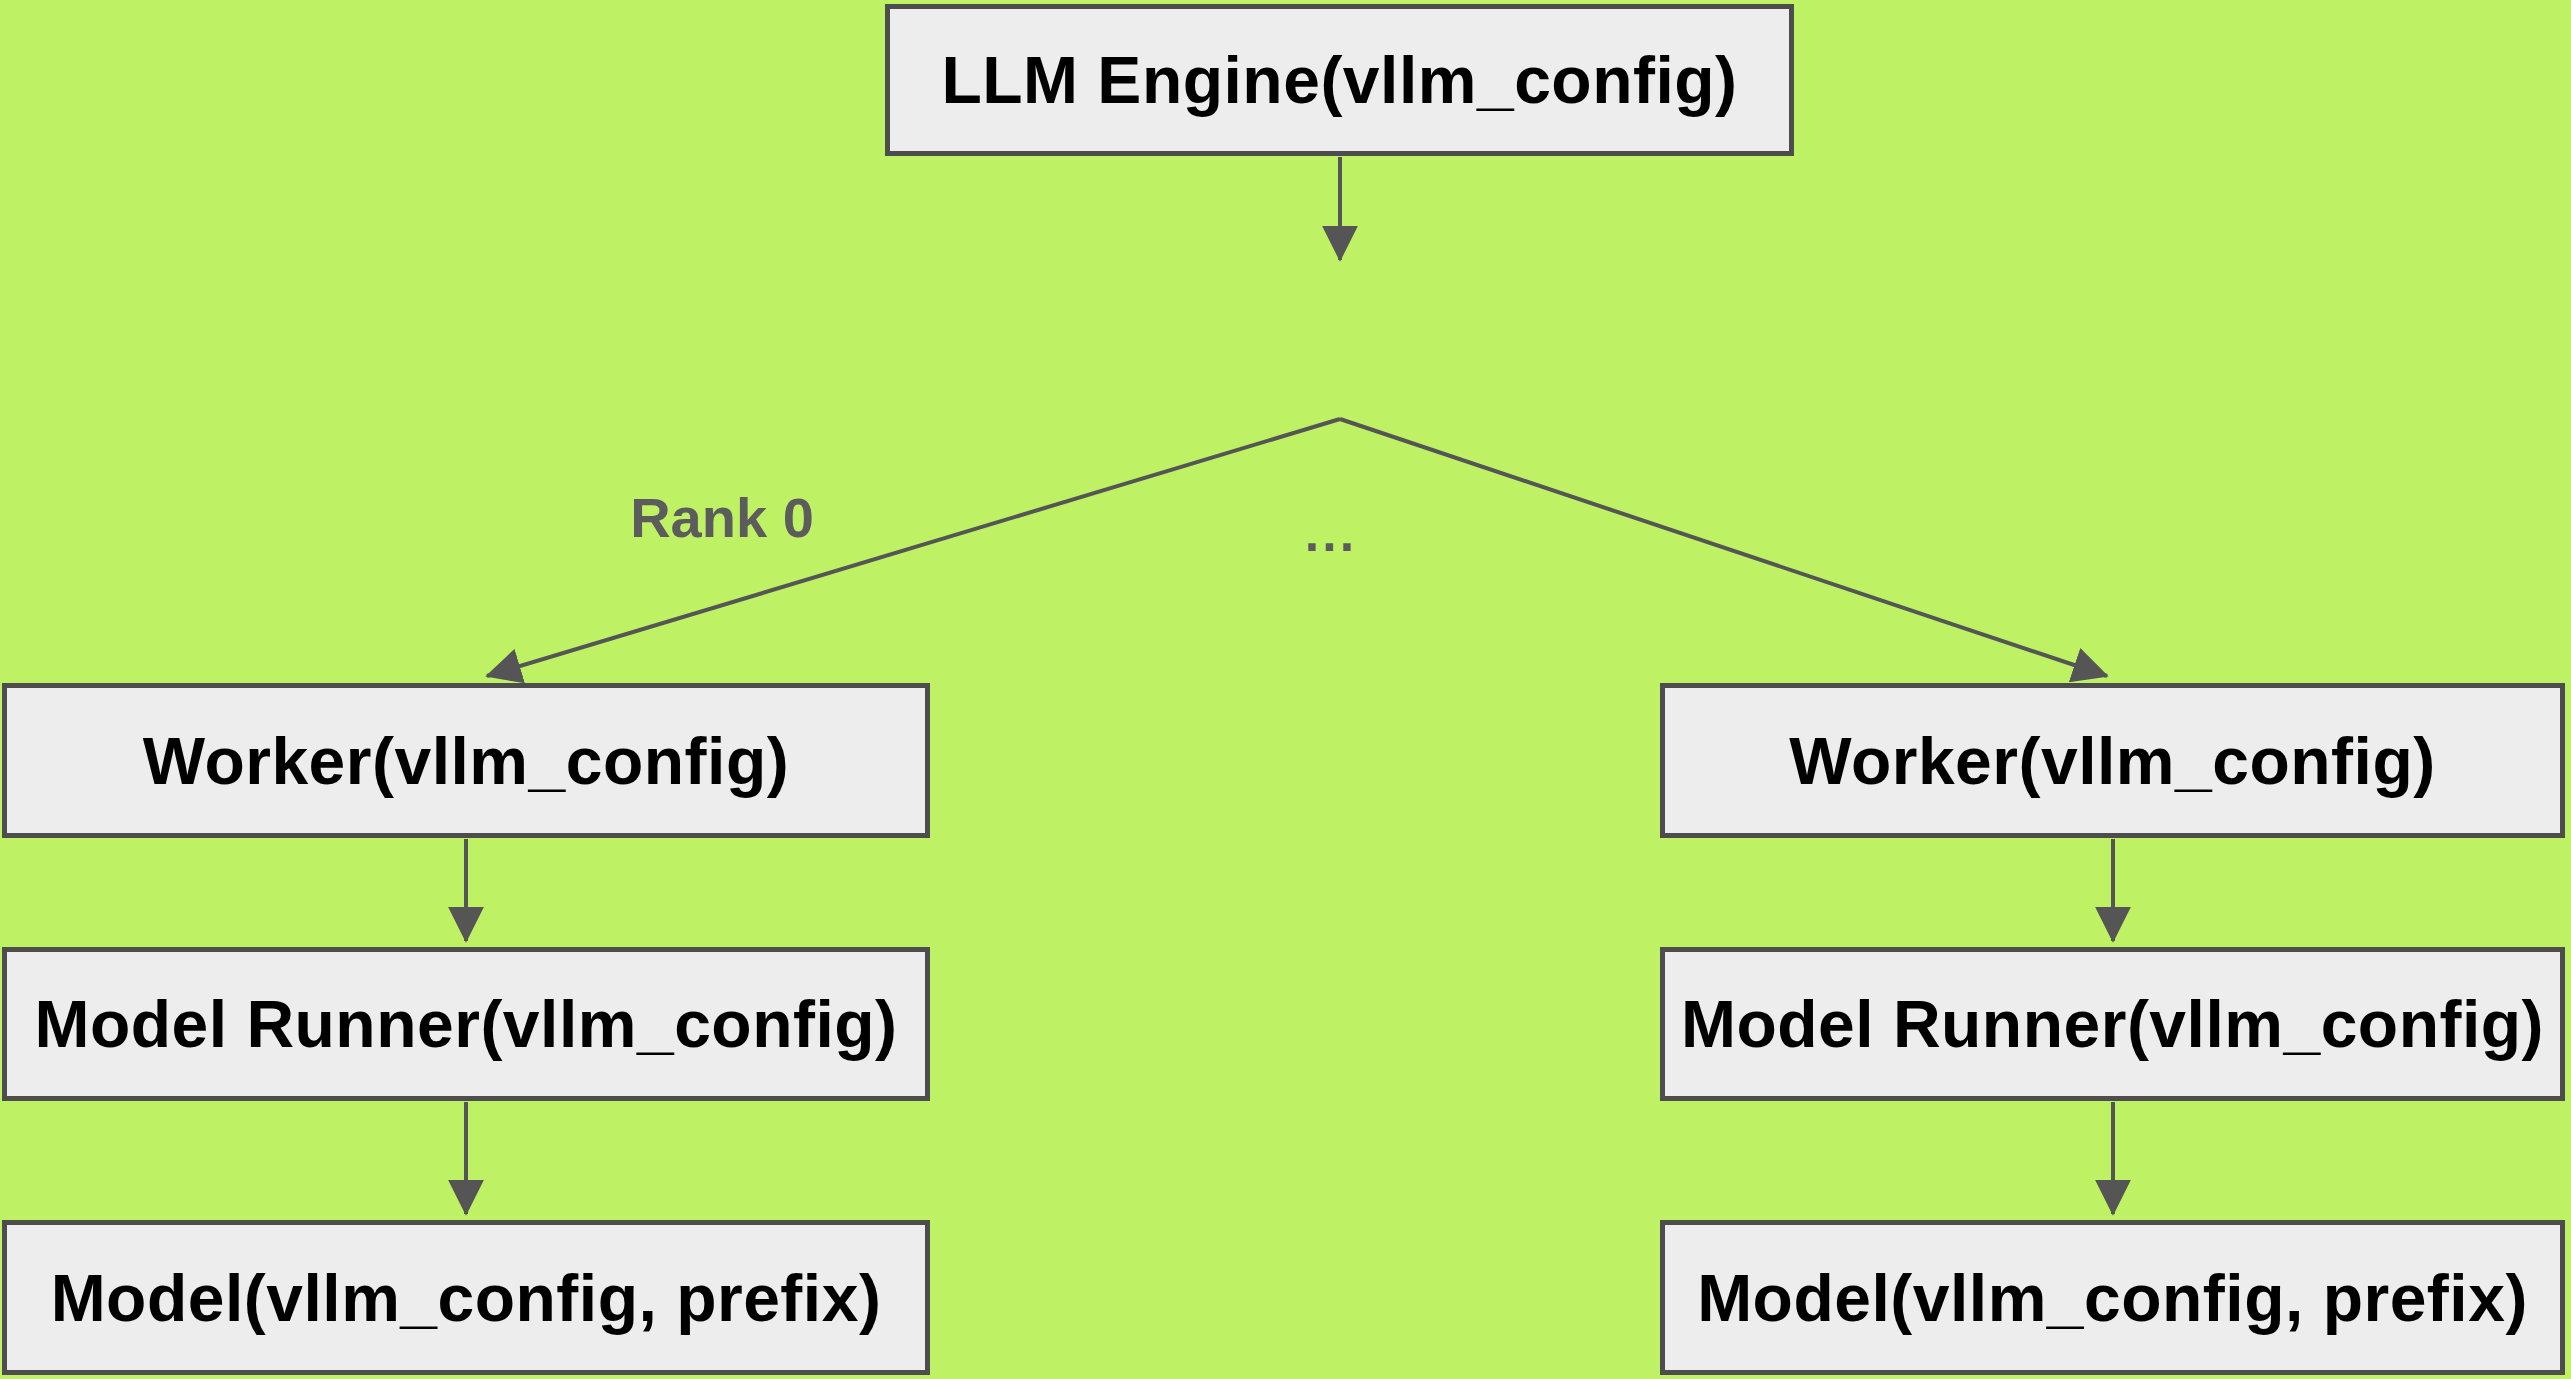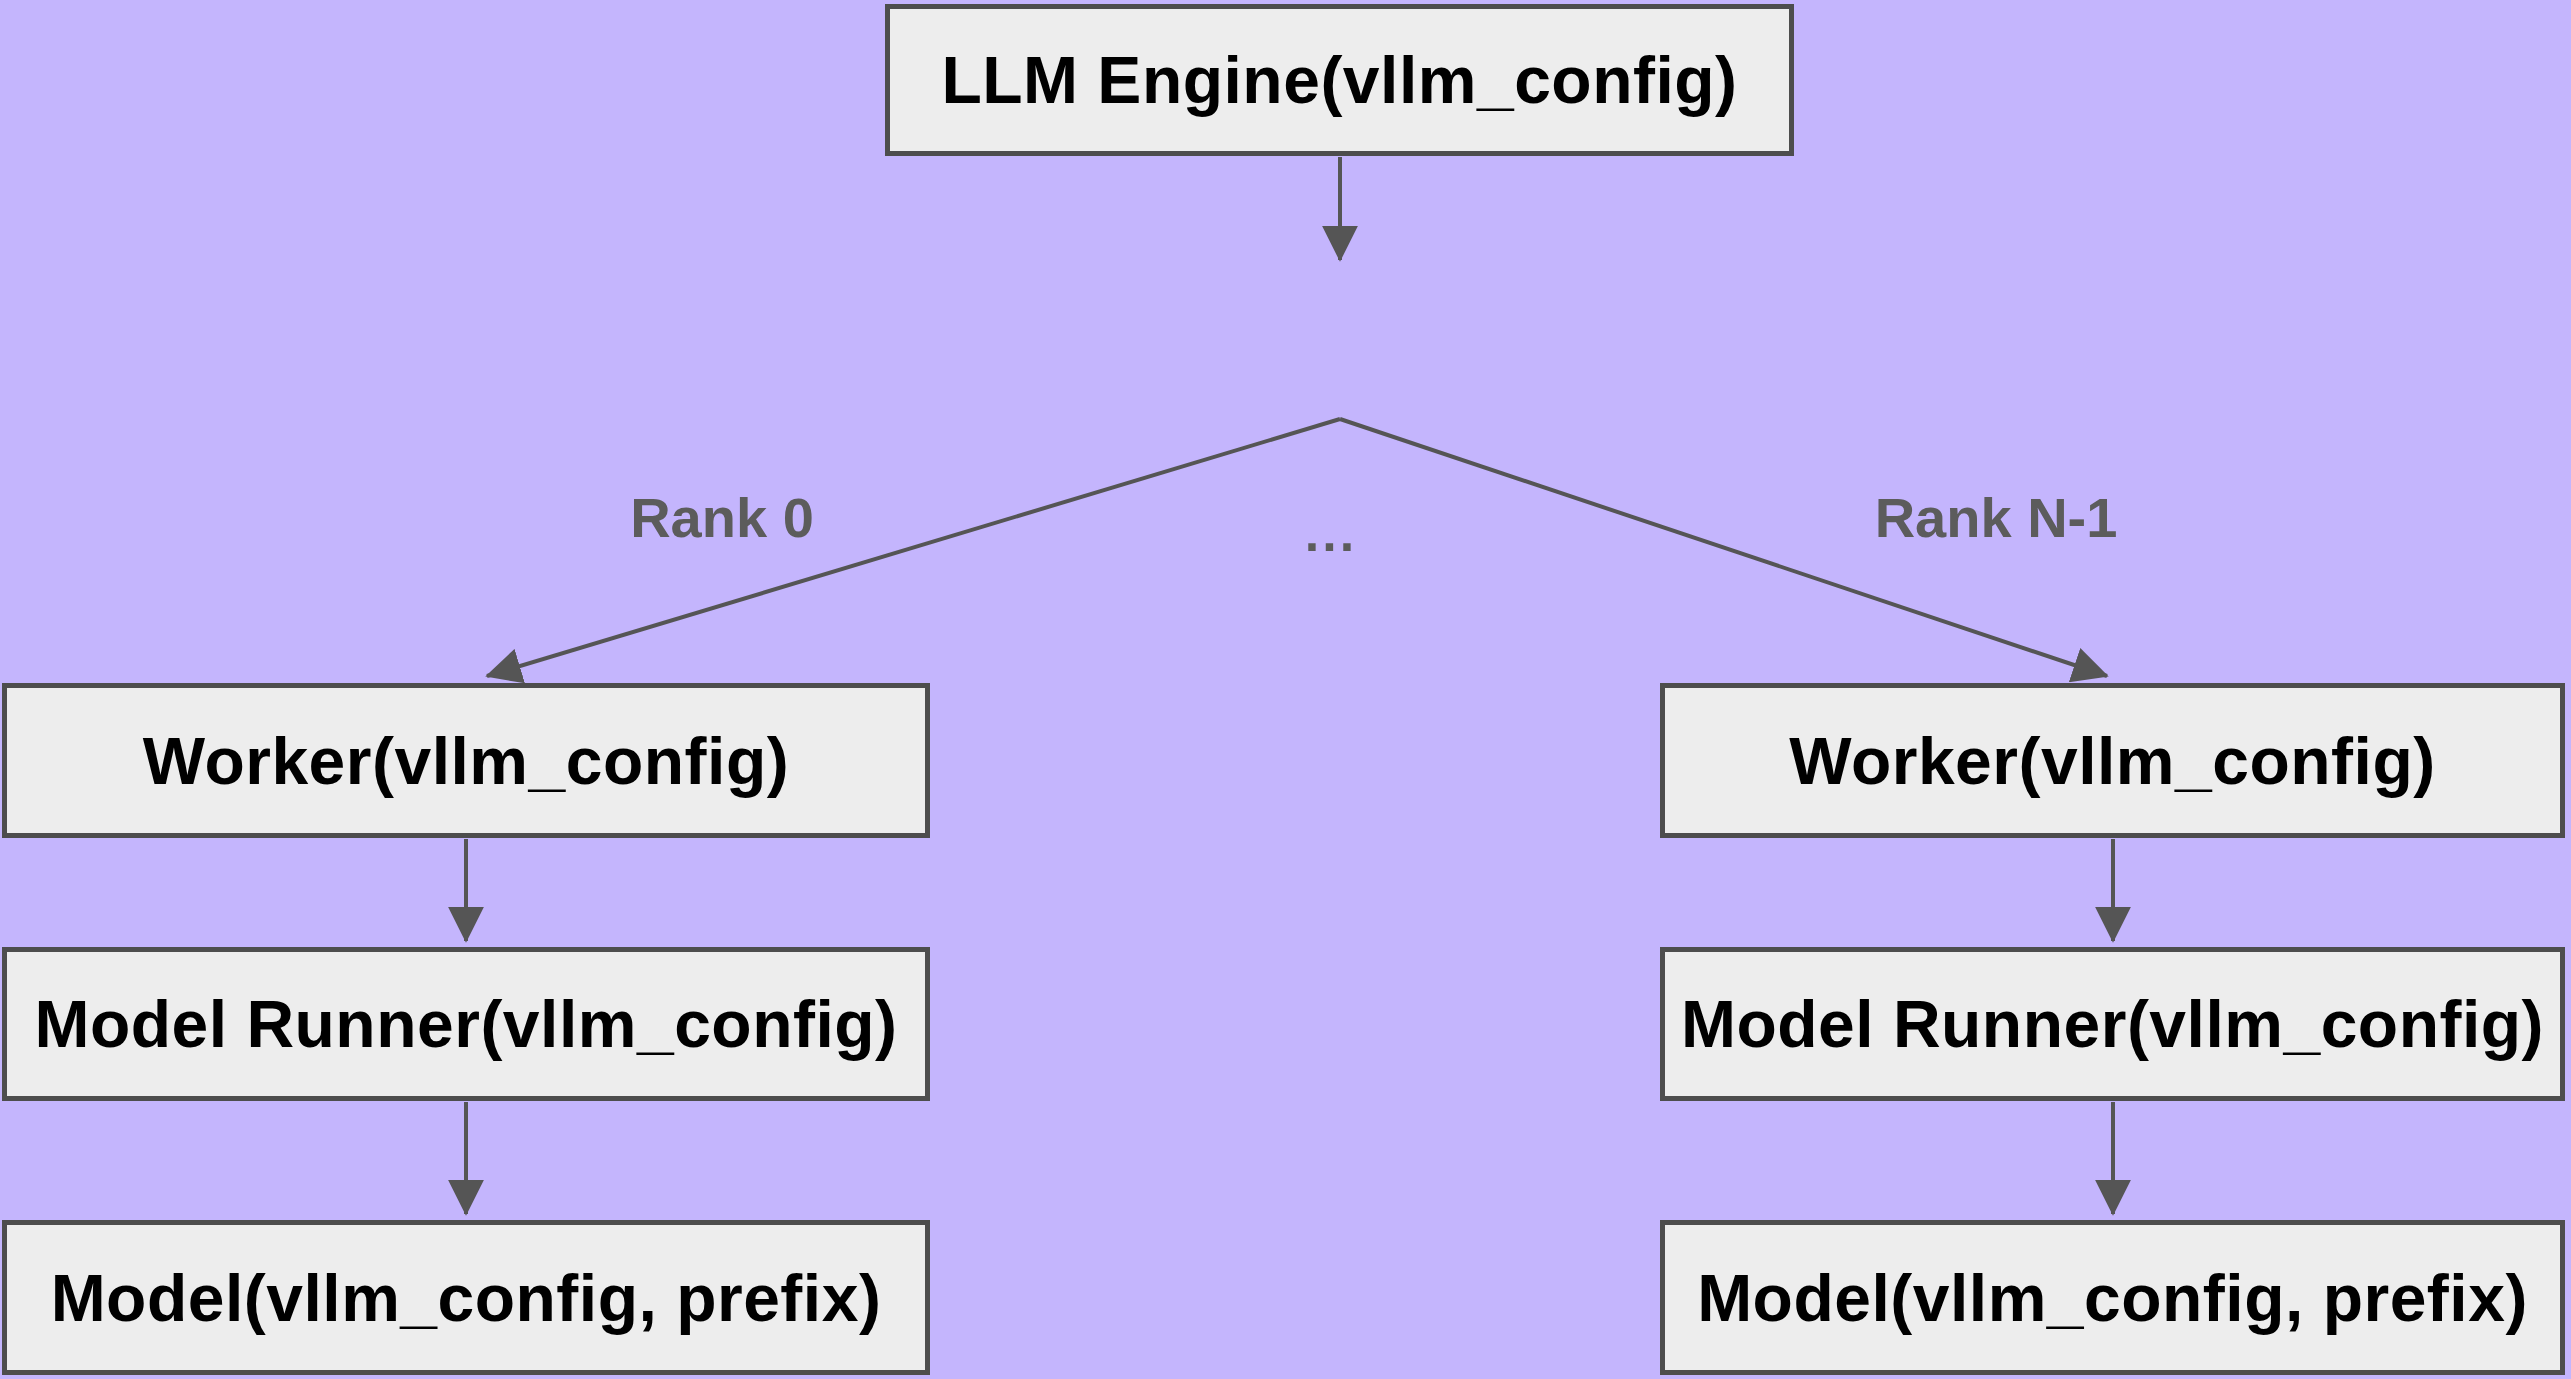--- a/index.html
+++ b/index.html
@@ -4,21 +4,21 @@
 <style>
   html, body {
     margin: 0;
     padding: 0;
     background: #000000;
   }
   .stage {
     position: relative;
     width: 2571px;
     height: 1379px;
-    background: #c4b5fd;
+    background: #bef264;
     overflow: hidden;
     font-family: "Liberation Sans", "DejaVu Sans", sans-serif;
   }
   .edges {
     position: absolute;
     left: 0;
     top: 0;
     width: 2571px;
     height: 1379px;
     pointer-events: none;
@@ -110,15 +110,14 @@
   </div>
 
   <div class="node n-modeln">
     <span>Model(vllm_config, prefix)</span>
   </div>
 
   <div class="edge-label l-rank0">Rank 0</div>
 
   <div class="edge-label ellipsis l-dots">...</div>
 
-  <div class="edge-label l-rankn">Rank N-1</div>
 
 </div>
 
 </body></html>

